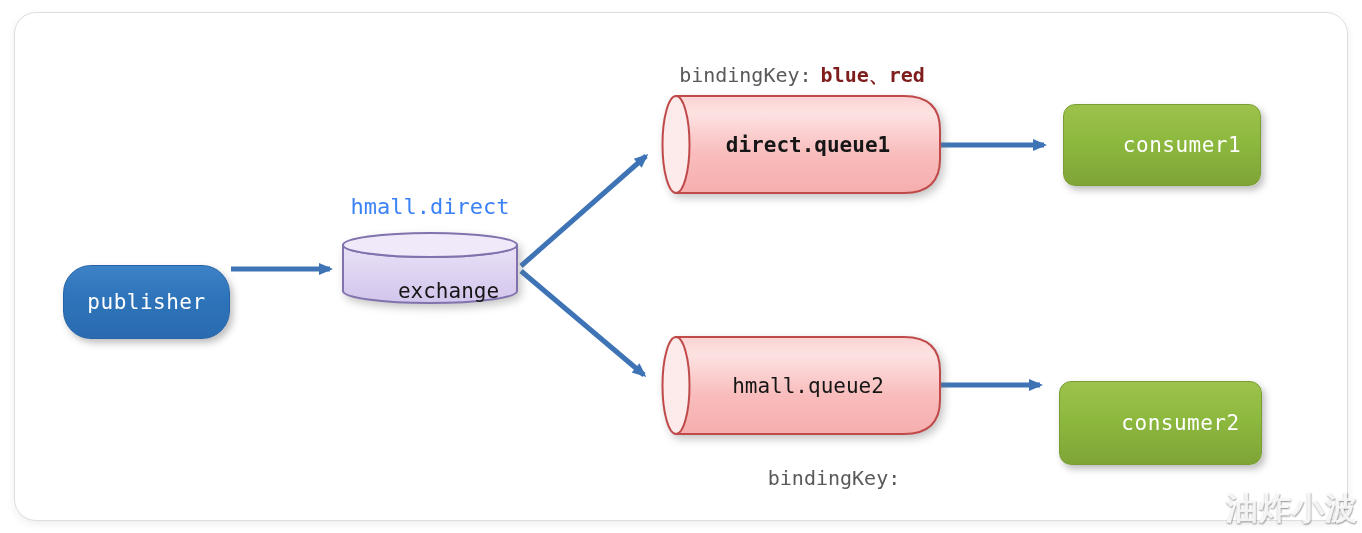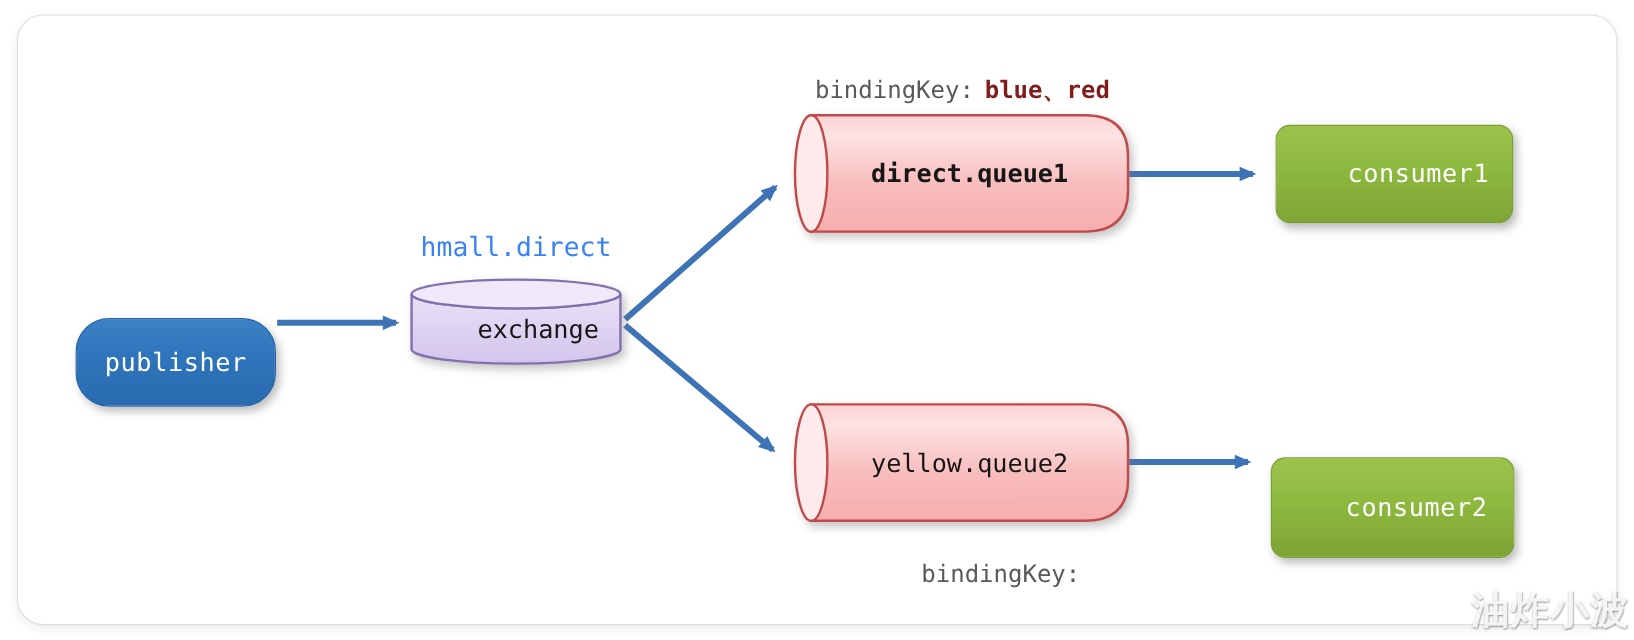--- a/index.html
+++ b/index.html
@@ -30,21 +30,21 @@
     border:1px solid #7a9e33;
     box-shadow:3px 4px 7px rgba(110,110,110,0.45);
     padding-left:40px;
   }
   .consumer1{left:1063px;top:104px;width:156px;height:80px;}
   .consumer2{left:1059px;top:345px;width:161px;height:82px;margin-top:36px;}
   .shape-label{
     position:absolute;display:flex;align-items:center;justify-content:center;
     color:#161616;font-size:21px;
   }
-  .exchange-label{left:343px;top:262px;width:211px;height:26px;}
+  .exchange-label{left:343px;top:278px;width:211px;height:26px;}
   .queue1-label{left:676px;top:96px;width:264px;height:97px;font-weight:bold;}
   .queue2-label{left:676px;top:337px;width:264px;height:97px;}
   .exchange-title{
     position:absolute;left:330px;top:192px;width:200px;height:28px;
     display:flex;align-items:center;justify-content:center;
     color:#3b82f6;font-size:22px;
   }
   .binding{
     position:absolute;width:400px;height:30px;
     display:flex;align-items:center;justify-content:center;gap:9px;
@@ -119,21 +119,21 @@
 
   <div class="binding binding1">
     <span class="prefix">bindingKey:</span>
     <span class="keys">blue、red</span>
   </div>
   <div class="binding binding2">
     <span class="prefix">bindingKey:</span>
   </div>
 
   <div class="shape-label queue1-label">direct.queue1</div>
-  <div class="shape-label queue2-label">yellow.queue2</div>
+  <div class="shape-label queue2-label">hmall.queue2</div>
 
   <div class="node consumer consumer1">
     <span>consumer1</span>
   </div>
   <div class="node consumer consumer2">
     <span>consumer2</span>
   </div>
 
   <div class="watermark">油炸小波</div>
 </div>

